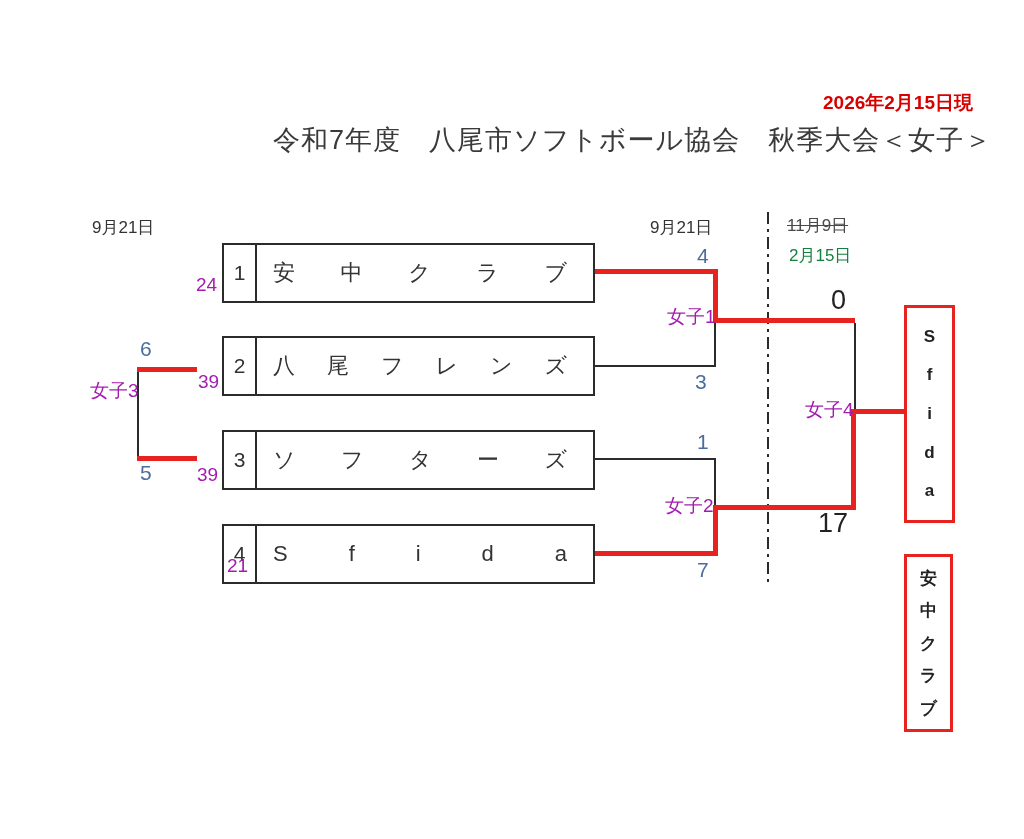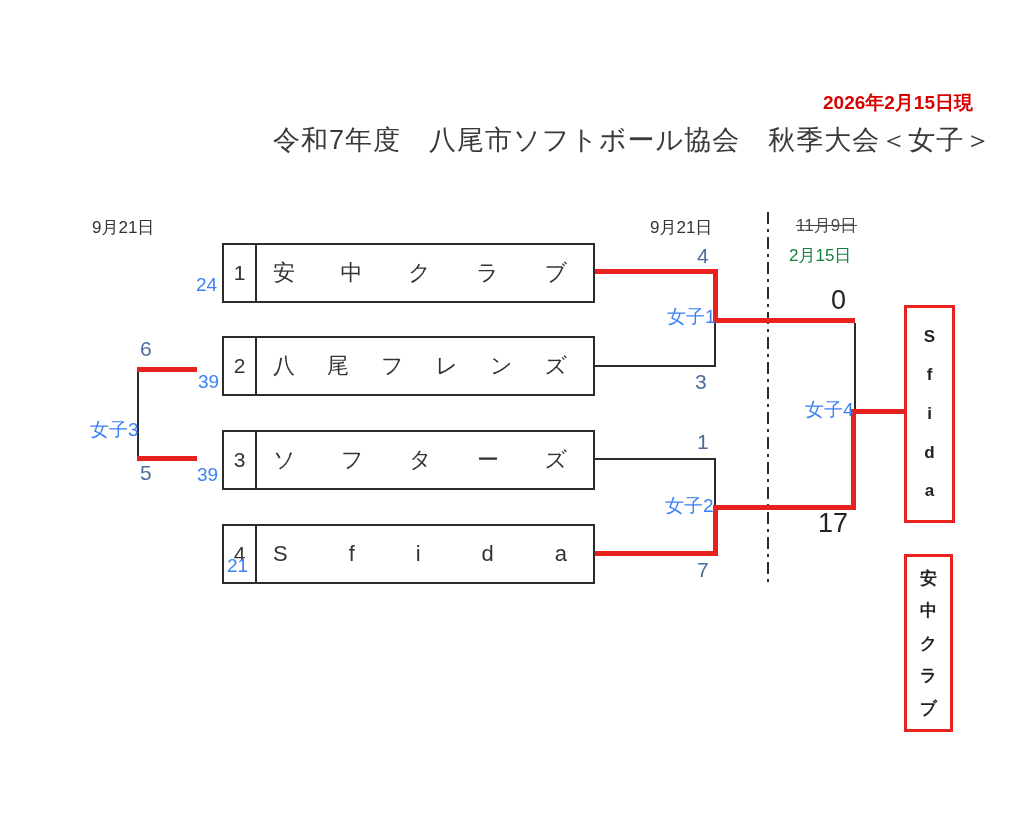--- a/index.html
+++ b/index.html
@@ -5,21 +5,21 @@
   html,body{margin:0;padding:0;background:#fff;}
   #stage{
     position:relative;width:1024px;height:839px;background:#ffffff;
     overflow:hidden;font-family:"Liberation Sans","DejaVu Sans",sans-serif;color:#2b2b2b;
   }
   .abs{position:absolute;white-space:nowrap;}
   
   .revision{color:#d90000;font-weight:bold;font-size:19px;}
   .title{font-size:27px;color:#3a3a3a;letter-spacing:1px;}
   .date-label{font-size:17px;color:#333;}
-  .date-struck{font-size:17px;color:#4a4a4a;text-decoration:line-through;margin-left:9px;}
+  .date-struck{font-size:17px;color:#4a4a4a;text-decoration:line-through;}
   
   .hline,.vline{position:absolute;}
   .red{background:#e8231f;}
   .blk{background:#2b2b2b;}
   .dashdot{
     position:absolute;width:2px;
     background-image:repeating-linear-gradient(to bottom,
       #2b2b2b 0px,#2b2b2b 12px,transparent 12px,transparent 17px,
       #2b2b2b 17px,#2b2b2b 20px,transparent 20px,transparent 25px);
   }
@@ -33,21 +33,21 @@
     align-items:center;justify-content:center;font-size:21px;color:#333;
   }
   .name-cell{
     flex:1;display:flex;align-items:center;justify-content:space-between;
     padding:0 26px 0 16px;font-size:22px;color:#333;
   }
   
   .score-blue{font-size:21px;color:#4a6d9e;}
   .score-big{font-size:27px;color:#222;}
   
-  .faint{color:#3b82f6;font-size:19px;}
+  .faint{color:#a21caf;font-size:19px;}
   
   .winner-box{
     position:absolute;border:3px solid #e8231f;background:#fff;box-sizing:border-box;
   }
   .vtext{
     display:flex;flex-direction:column;justify-content:space-evenly;align-items:center;
     height:100%;font-weight:bold;font-size:17px;color:#222;
   }
 </style>
 </head>
@@ -132,21 +132,21 @@
   <div class="abs score-blue" style="left:697px;top:430px;">1</div>
   <div class="abs score-blue" style="left:697px;top:558px;">7</div>
   <div class="abs score-blue" style="left:140px;top:337px;">6</div>
   <div class="abs score-blue" style="left:140px;top:461px;">5</div>
 
   <div class="abs score-big" style="left:831px;top:285px;">0</div>
   <div class="abs score-big" style="left:818px;top:508px;">17</div>
 
   <div class="abs faint" style="left:667px;top:304px;">女子1</div>
   <div class="abs faint" style="left:665px;top:493px;">女子2</div>
-  <div class="abs faint" style="left:90px;top:417px;">女子3</div>
+  <div class="abs faint" style="left:90px;top:378px;">女子3</div>
   <div class="abs faint" style="left:805px;top:397px;">女子4</div>
 
   <div class="abs faint" style="left:196px;top:274px;">24</div>
   <div class="abs faint" style="left:198px;top:371px;">39</div>
   <div class="abs faint" style="left:197px;top:464px;">39</div>
   <div class="abs faint" style="left:196px;top:555px;margin-left:31px;">21</div>
 
   <div class="winner-box" style="left:904px;top:305px;width:51px;height:218px;">
     <div class="vtext">
         <span>S</span>

